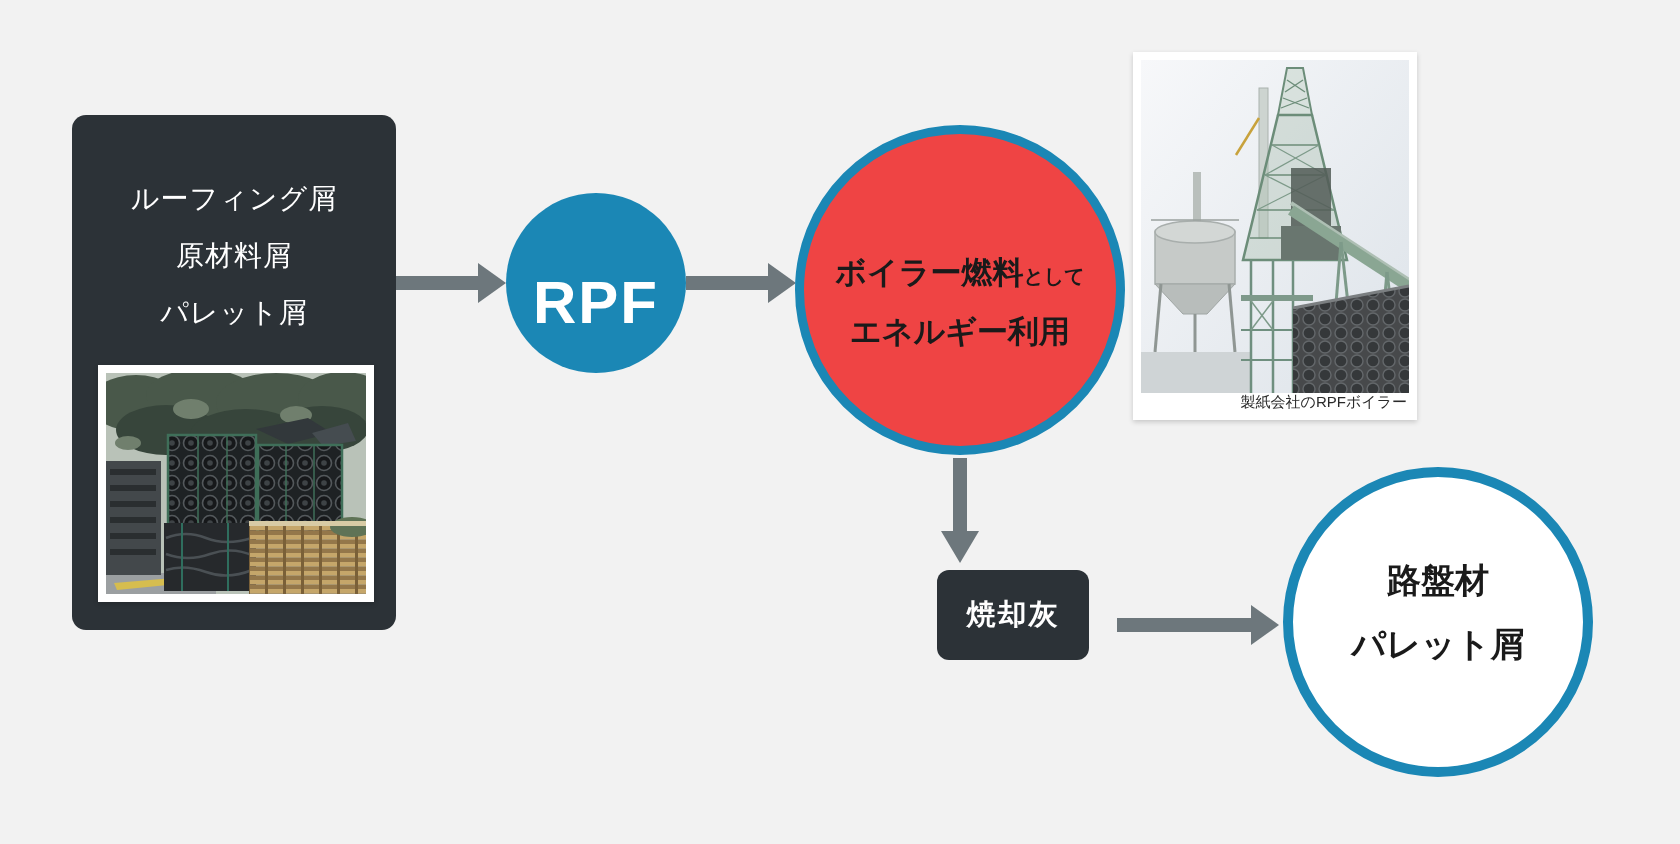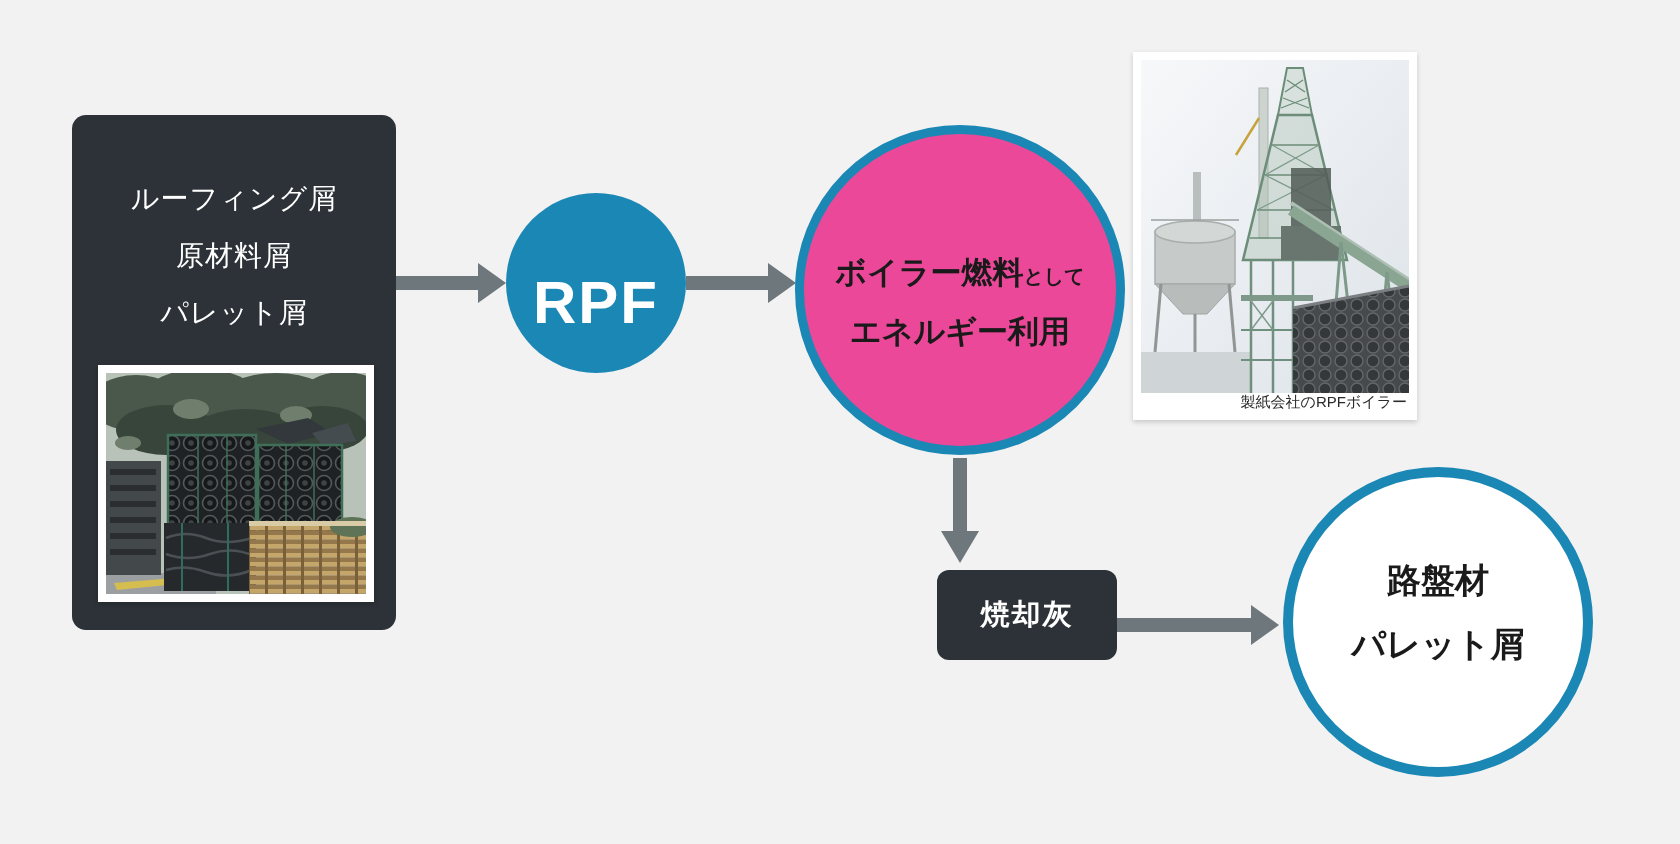--- a/index.html
+++ b/index.html
@@ -32,33 +32,33 @@
   .head-down{border-left:19px solid transparent;border-right:19px solid transparent;
     border-top:32px solid var(--arrow-gray);}
 
   
   .rpf-circle{position:absolute;left:506px;top:193px;width:180px;height:180px;border-radius:50%;
     background:var(--accent-blue);display:flex;align-items:center;justify-content:center;}
   .rpf-circle span{color:var(--text-light);font-weight:700;font-size:60px;letter-spacing:2px;margin-top:39px;}
 
   
   .boiler-circle{position:absolute;left:795px;top:125px;width:330px;height:330px;border-radius:50%;
-    background:#ec4899;border:9px solid var(--accent-blue);
+    background:#ef4444;border:9px solid var(--accent-blue);
     display:flex;flex-direction:column;align-items:center;justify-content:center;z-index:2;}
   .boiler-circle .text-block{transform:translateY(12px);text-align:center;color:var(--text-dark);}
   .boiler-circle .line{font-weight:700;font-size:31px;line-height:55px;white-space:nowrap;}
   .boiler-circle .suffix{font-size:20px;font-weight:700;}
 
   
   .boiler-photo{position:absolute;left:1133px;top:52px;width:284px;padding:8px 8px 6px;z-index:3;}
   .boiler-photo svg{display:block;width:268px;height:333px;}
   .boiler-photo figcaption{text-align:right;font-size:15px;color:#2a2a2a;padding:0 2px 2px;}
 
   
-  .ash-box{position:absolute;left:937px;top:570px;width:180px;height:90px;border-radius:12px;
+  .ash-box{position:absolute;left:937px;top:570px;width:152px;height:90px;border-radius:12px;
     background:var(--dark-panel);display:flex;align-items:center;justify-content:center;}
   .ash-box span{color:var(--text-light);font-weight:700;font-size:29px;letter-spacing:2px;}
 
   
   .output-circle{position:absolute;left:1283px;top:467px;width:310px;height:310px;border-radius:50%;
     background:#ffffff;border:10px solid var(--accent-blue);
     display:flex;align-items:center;justify-content:center;}
   .output-circle .text-block{transform:translateY(-10px);text-align:center;color:var(--text-dark);
     font-weight:700;font-size:34px;line-height:64px;white-space:nowrap;}
 </style>

